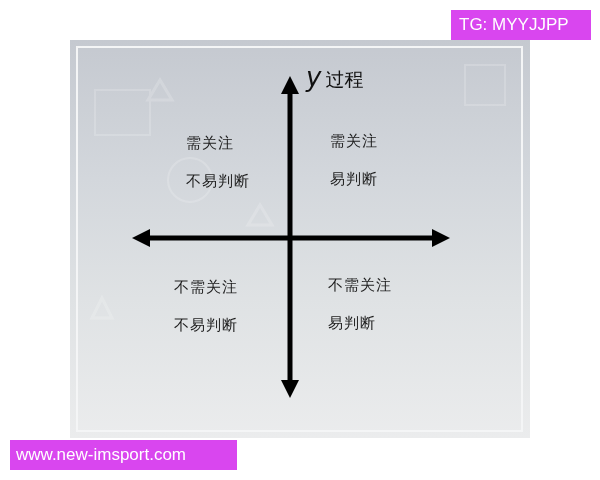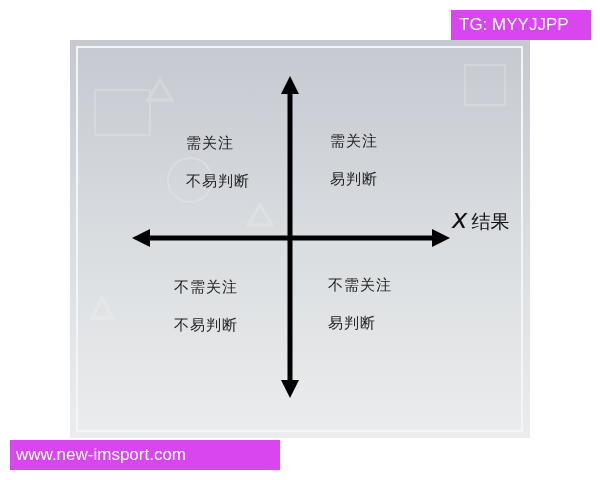--- a/index.html
+++ b/index.html
@@ -23,21 +23,21 @@
     letter-spacing: 1px; font-weight: 400;
   }
   .axis-label { position: absolute; color: #111; line-height: 1; }
   .axis-label .var { font-family: "DejaVu Sans", sans-serif; font-size: 26px; font-style: italic; }
   .axis-label .txt { font-size: 19px; margin-left: 4px; }
   .tag {
     position: absolute; background: #d946ef; color: #ffffff;
     font-family: "Liberation Sans", "DejaVu Sans", sans-serif; line-height: 1;
   }
   .tag-tg { left: 451px; top: 10px; width: 140px; height: 30px; font-size: 17px; padding: 6px 0 0 8px; box-sizing: border-box; }
-  .tag-url { left: 10px; top: 440px; width: 270px; height: 30px; font-size: 17px; padding: 6px 0 0 6px; box-sizing: border-box; }
+  .tag-url { left: 10px; top: 440px; width: 227px; height: 30px; font-size: 17px; padding: 6px 0 0 6px; box-sizing: border-box; }
 </style>
 </head>
 <body>
 
 <div class="tag tag-tg">TG: MYYJJPP</div>
 
 <div class="frame">
   <div class="inner-border"></div>
 
   <svg class="deco" width="460" height="398" viewBox="0 0 460 398" style="opacity:0.18">
@@ -53,22 +53,22 @@
 
     <line x1="220" y1="50" x2="220" y2="344" stroke="#000" stroke-width="5"></line>
     <polygon points="220,36 211,54 229,54" fill="#000"></polygon>
     <polygon points="220,358 211,340 229,340" fill="#000"></polygon>
 
     <line x1="76" y1="198" x2="366" y2="198" stroke="#000" stroke-width="5"></line>
     <polygon points="62,198 80,189 80,207" fill="#000"></polygon>
     <polygon points="380,198 362,189 362,207" fill="#000"></polygon>
   </svg>
 
-  <div class="axis-label" style="left:382px; top:166px;">
-    <span class="var">x</span><span class="txt">结果</span>
+  <div class="axis-label" style="left:236px; top:24px;">
+    <span class="var">y</span><span class="txt">过程</span>
   </div>
 
   <div>
     <div class="label" style="left:116px; top:96px;">需关注</div>
     <div class="label" style="left:116px; top:134px;">不易判断</div>
   </div>
   <div>
     <div class="label" style="left:260px; top:94px;">需关注</div>
     <div class="label" style="left:260px; top:132px;">易判断</div>
   </div>

